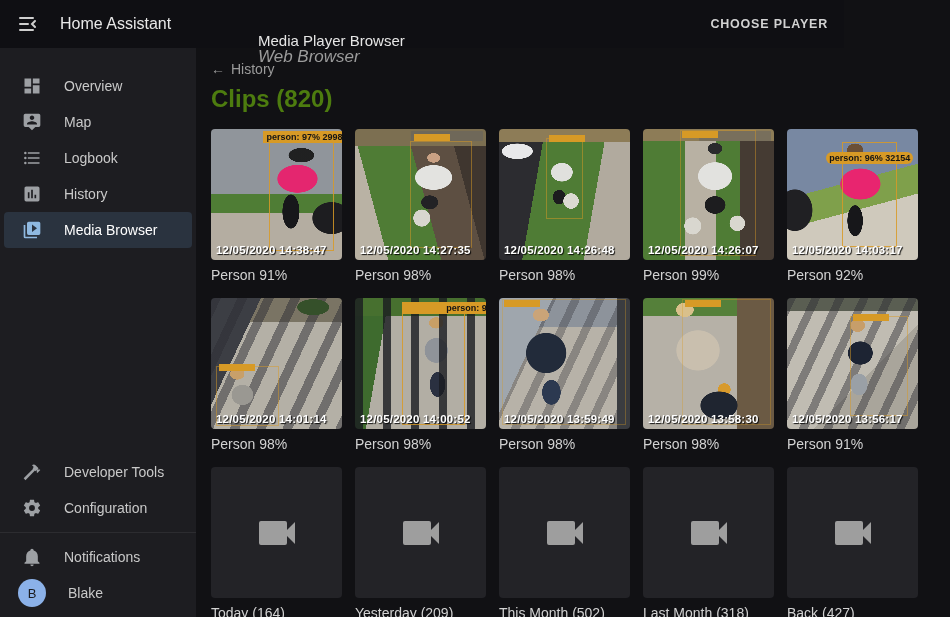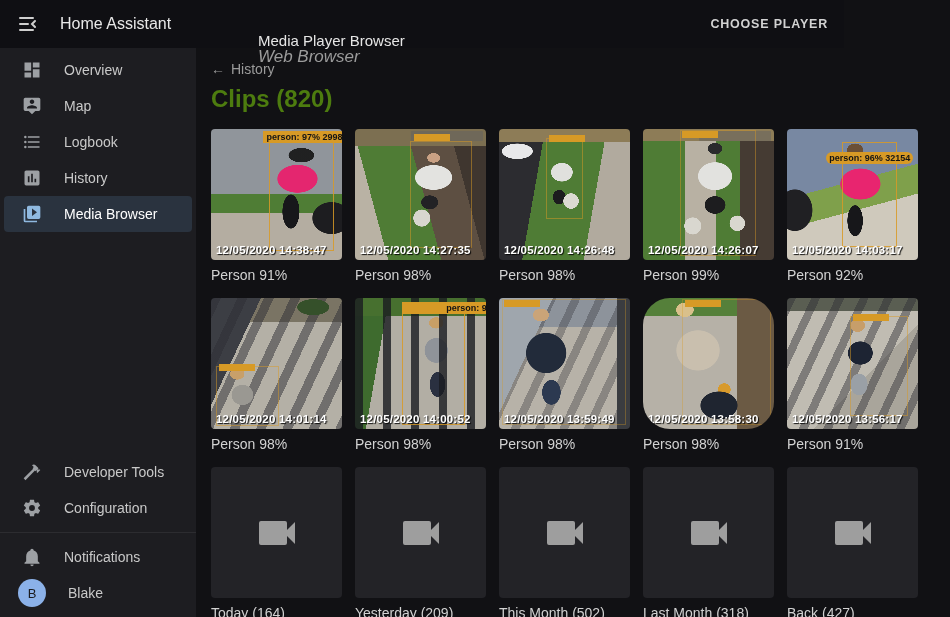--- a/index.html
+++ b/index.html
@@ -15,21 +15,21 @@
   .appbar-main { flex:1; display:flex; align-items:center; }
   .media-title-block { margin-left:62px; display:flex; flex-direction:column; }
   .media-title { font-size:15px; color:#e6e6e6; font-weight:500; line-height:18px;margin-top:48px; }
   .media-subtitle { font-size:17px; color:#9b9b9b; line-height:14px;font-style:italic; }
   .choose-player { margin-left:auto; margin-right:16px; font-size:12.5px; font-weight:600;
     letter-spacing:.8px; color:#d2d2d2; cursor:pointer; background:none; border:none;
     font-family:inherit; }
 
   
   .sidebar { position:absolute; top:48px; left:0; bottom:0; width:196px;
-    background:#1d1d21; display:flex; flex-direction:column; padding-top:4px; }
+    background:#1d1d21; display:flex; flex-direction:column; padding-top:20px; }
   .side-item { height:36px; display:flex; align-items:center; margin:0 4px;
     border-radius:4px; cursor:pointer; color:#c9c9c9; }
   .side-item .icon { width:20px; height:20px; margin-left:18px; color:#9da0a4; flex:0 0 auto; }
   .side-item .lbl { margin-left:22px; font-size:14px; font-weight:500; }
   .side-item.selected { background:#2a333f; color:#fff; }
   .side-item.selected .icon { color:#8fb9e0; }
   .side-spacer { flex:1; }
   .side-divider { height:1px; background:#2c2c30; margin:6px 0; }
   .avatar { width:28px; height:28px; border-radius:50%; background:#8bb1e8;
     margin-left:14px; display:flex; align-items:center; justify-content:center;
@@ -121,21 +121,21 @@
     linear-gradient(to left, #3a3c40 0 10%, transparent 10%),
     linear-gradient(115deg, #9fa6ad 0 28%, transparent 28%),
     repeating-linear-gradient(115deg, rgba(50,50,56,.35) 0 8px, rgba(0,0,0,0) 8px 22px),
     linear-gradient(to bottom, #8d939b 0 22%, #b7b2a8 22%); }
   .s9 { background:
     radial-gradient(ellipse 11% 9% at 32% 9%, #d9c08b 0 60%, transparent 62%),
     radial-gradient(ellipse 28% 26% at 42% 40%, #c9bfae 0 58%, transparent 60%),
     radial-gradient(ellipse 24% 18% at 58% 82%, #1f2530 0 58%, transparent 60%),
     radial-gradient(ellipse 8% 8% at 62% 70%, #d89a2c 0 60%, transparent 62%),
     linear-gradient(to right, rgba(0,0,0,0) 0 72%, #6b5a44 72%),
-    linear-gradient(to bottom, #55803a 0 14%, #b6b1a7 14%); border-radius: 27px; }
+    linear-gradient(to bottom, #55803a 0 14%, #b6b1a7 14%); }
   .s10 { background:
     radial-gradient(ellipse 9% 8% at 54% 21%, #c79e6a 0 60%, transparent 62%),
     radial-gradient(ellipse 16% 15% at 56% 42%, #1d2433 0 58%, transparent 60%),
     radial-gradient(ellipse 11% 14% at 55% 66%, #9aa0a6 0 58%, transparent 60%),
     repeating-linear-gradient(115deg, rgba(45,45,52,.45) 0 8px, rgba(0,0,0,0) 8px 22px),
     linear-gradient(to bottom, #5a5e52 0 10%, transparent 10%),
     linear-gradient(135deg, #c0bcb2 0 60%, #a9a59b 60%); }
 
   
   .s1 .bbox { left:44%; top:2%; width:50%; height:91%; }

